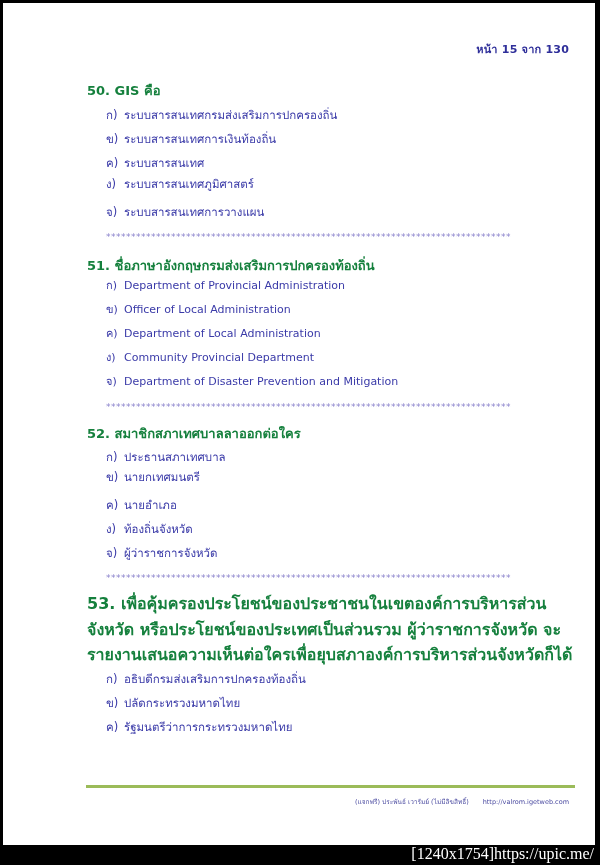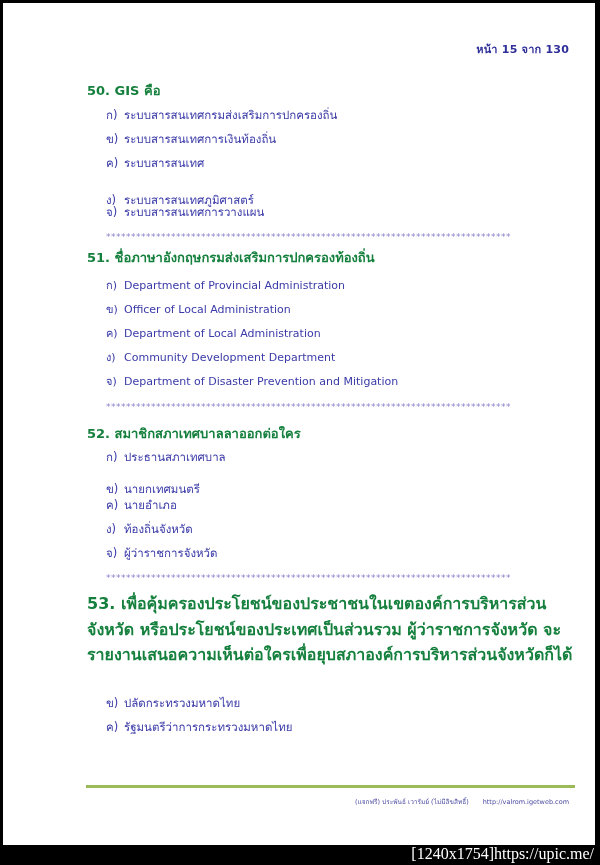--- a/index.html
+++ b/index.html
@@ -45,41 +45,42 @@
 <body>
 
 <div class="page">
 
   <div class="hdr">หน้า 15 จาก 130</div>
 
   <div class="q" style="top:80px">50. GIS คือ</div>
   <div class="opt" style="top:104px"><span class="mk">ก)</span><span>ระบบสารสนเทศกรมส่งเสริมการปกครองถิ่น</span></div>
   <div class="opt" style="top:128px"><span class="mk">ข)</span><span>ระบบสารสนเทศการเงินท้องถิ่น</span></div>
   <div class="opt" style="top:152px"><span class="mk">ค)</span><span>ระบบสารสนเทศ</span></div>
-  <div class="opt" style="top:189px"><span class="mk">ง)</span><span>ระบบสารสนเทศภูมิศาสตร์</span></div>
+  <div class="opt" style="top:173px"><span class="mk">ง)</span><span>ระบบสารสนเทศภูมิศาสตร์</span></div>
   <div class="opt" style="top:201px"><span class="mk">จ)</span><span>ระบบสารสนเทศการวางแผน</span></div>
   <div class="stars" style="top:229px">*********************************************************************************</div>
 
-  <div class="q" style="top:247px">51. ชื่อภาษาอังกฤษกรมส่งเสริมการปกครองท้องถิ่น</div>
+  <div class="q" style="top:255px">51. ชื่อภาษาอังกฤษกรมส่งเสริมการปกครองท้องถิ่น</div>
   <div class="opt en" style="top:299px"><span class="mk">ข)</span><span>Officer of Local Administration</span></div>
   <div class="opt en" style="top:275px"><span class="mk">ก)</span><span>Department of Provincial Administration</span></div>
   <div class="opt en" style="top:323px"><span class="mk">ค)</span><span>Department of Local Administration</span></div>
-  <div class="opt en" style="top:347px"><span class="mk">ง)</span><span>Community Development Department</span></div>
+  <div class="opt en" style="top:347px"><span class="mk">ง)</span><span>Community Provincial Department</span></div>
   <div class="opt en" style="top:371px"><span class="mk">จ)</span><span>Department of Disaster Prevention and Mitigation</span></div>
   <div class="stars" style="top:399px">*********************************************************************************</div>
 
   <div class="q" style="top:423px">52. สมาชิกสภาเทศบาลลาออกต่อใคร</div>
   <div class="opt" style="top:446px"><span class="mk">ก)</span><span>ประธานสภาเทศบาล</span></div>
-  <div class="opt" style="top:478px"><span class="mk">ข)</span><span>นายกเทศมนตรี</span></div>
+  <div class="opt" style="top:466px"><span class="mk">ข)</span><span>นายกเทศมนตรี</span></div>
   <div class="opt" style="top:494px"><span class="mk">ค)</span><span>นายอำเภอ</span></div>
   <div class="opt" style="top:518px"><span class="mk">ง)</span><span>ท้องถิ่นจังหวัด</span></div>
   <div class="opt" style="top:542px"><span class="mk">จ)</span><span>ผู้ว่าราชการจังหวัด</span></div>
   <div class="stars" style="top:570px">*********************************************************************************</div>
 
   <div class="q multi" style="top:588px">53. เพื่อคุ้มครองประโยชน์ของประชาชนในเขตองค์การบริหารส่วนจังหวัด หรือประโยชน์ของประเทศเป็นส่วนรวม ผู้ว่าราชการจังหวัด จะรายงานเสนอความเห็นต่อใครเพื่อยุบสภาองค์การบริหารส่วนจังหวัดก็ได้</div>
+  <div class="opt" style="top:668px"><span class="mk">ก)</span><span>อธิบดีกรมส่งเสริมการปกครองท้องถิ่น</span></div>
   <div class="opt" style="top:692px"><span class="mk">ข)</span><span>ปลัดกระทรวงมหาดไทย</span></div>
   <div class="opt" style="top:716px"><span class="mk">ค)</span><span>รัฐมนตรีว่าการกระทรวงมหาดไทย</span></div>
 
   <div class="green-line"></div>
 
   <div class="footer">
     <span>(แจกฟรี) ประพันธ์ เวารัมย์ (ไม่มีลิขสิทธิ์)</span><span class="url">http://valrom.igetweb.com</span>
   </div>
 </div>
 

